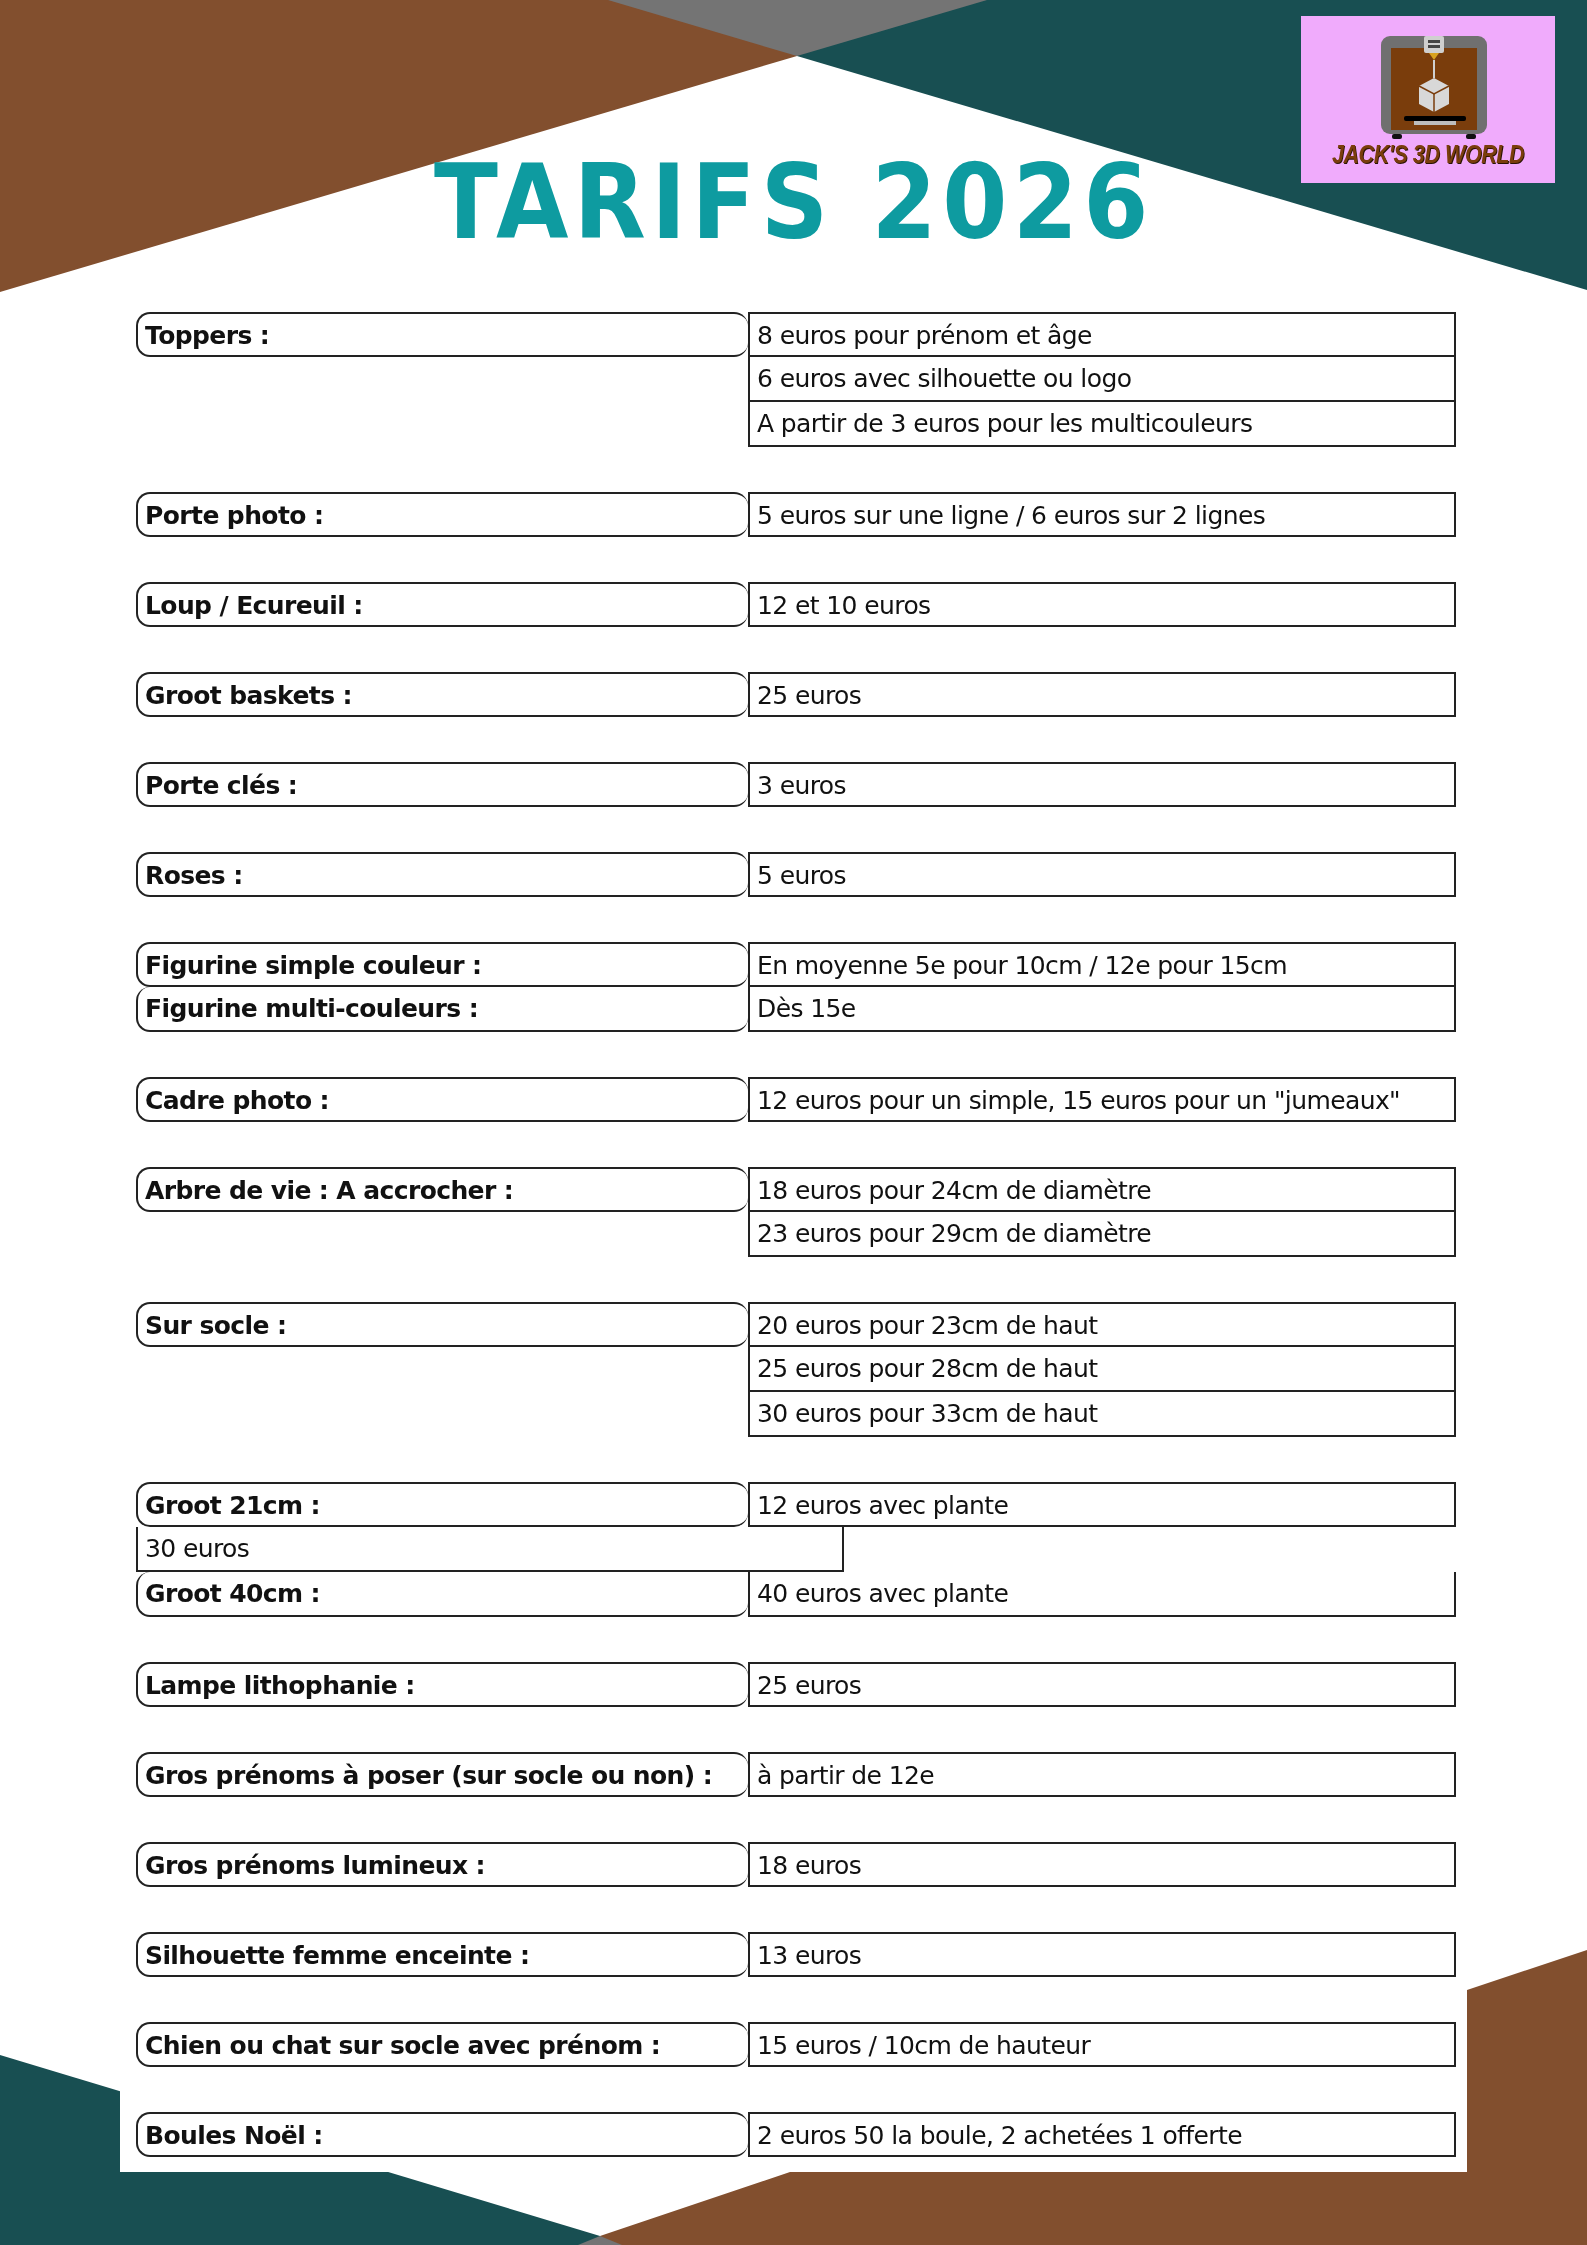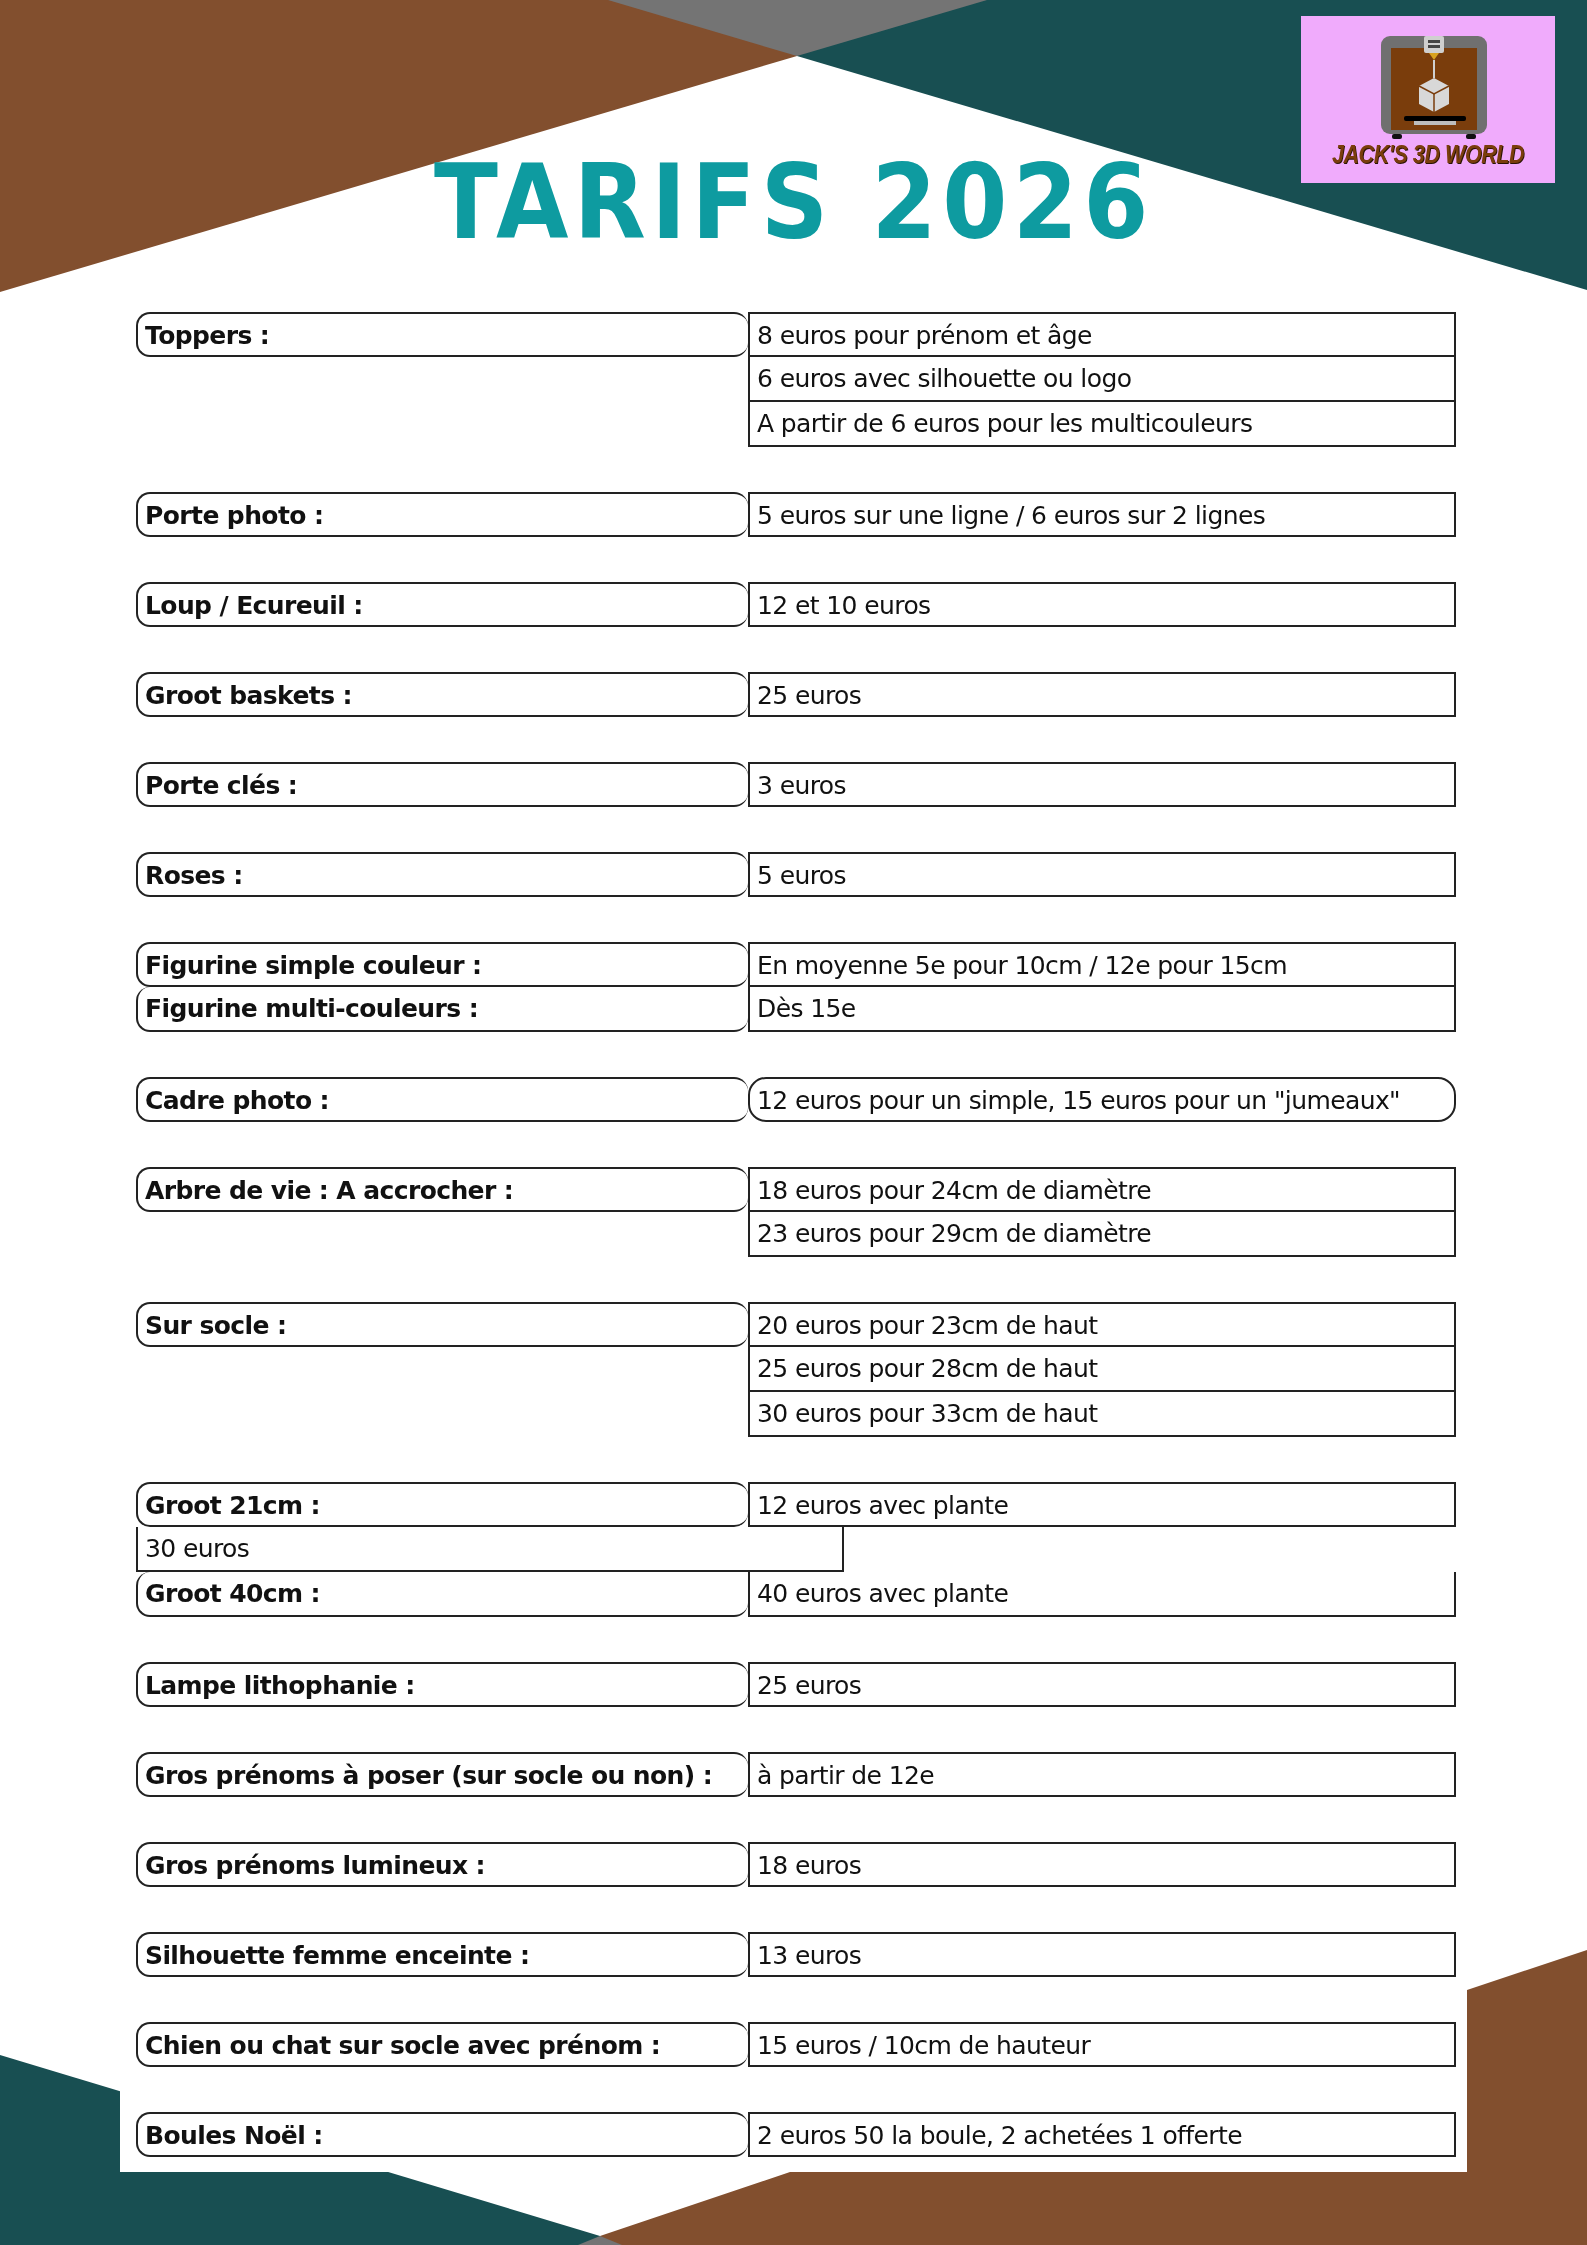--- a/index.html
+++ b/index.html
@@ -94,21 +94,21 @@
       <div class="row">
         <div class="cell label bordered">Toppers :</div>
         <div class="cell value bordered" style="border-left: 2px solid rgb(34, 34, 34);">8 euros pour prénom et âge</div>
       </div>
       <div class="row">
         <div class="cell label empty" style="border-top: 2px solid transparent; border-left: none; border-right: none; border-bottom: none; margin-top: 0px;"></div>
         <div class="cell value bordered" style="border-left: 2px solid rgb(34, 34, 34);">6 euros avec silhouette ou logo</div>
       </div>
       <div class="row">
         <div class="cell label empty"></div>
-        <div class="cell value bordered" style="border-left: 2px solid rgb(34, 34, 34);">A partir de 6 euros pour les multicouleurs</div>
+        <div class="cell value bordered" style="border-left: 2px solid rgb(34, 34, 34);">A partir de 3 euros pour les multicouleurs</div>
       </div>
     </div>
     <div class="gap"></div>
     <div class="group">
       <div class="row">
         <div class="cell label bordered">Porte photo :</div>
         <div class="cell value bordered" style="border-left: 2px solid rgb(34, 34, 34);">5 euros sur une ligne / 6 euros sur 2 lignes</div>
       </div>
     </div>
     <div class="gap"></div>
@@ -147,21 +147,21 @@
       </div>
       <div class="row">
         <div class="cell label bordered">Figurine multi-couleurs :</div>
         <div class="cell value bordered" style="border-left: 2px solid rgb(34, 34, 34);">Dès 15e</div>
       </div>
     </div>
     <div class="gap"></div>
     <div class="group">
       <div class="row">
         <div class="cell label bordered">Cadre photo :</div>
-        <div class="cell value bordered" style="border-left: 2px solid rgb(34, 34, 34); border-radius: 18px;">12 euros pour un simple, 15 euros pour un "jumeaux"</div>
+        <div class="cell value bordered" style="border-left: 2px solid rgb(34, 34, 34);">12 euros pour un simple, 15 euros pour un "jumeaux"</div>
       </div>
     </div>
     <div class="gap"></div>
     <div class="group">
       <div class="row">
         <div class="cell label bordered">Arbre de vie : A accrocher :</div>
         <div class="cell value bordered" style="border-left: 2px solid rgb(34, 34, 34);">18 euros pour 24cm de diamètre</div>
       </div>
       <div class="row">
         <div class="cell label empty" style="border-top: 2px solid transparent; border-left: none; border-right: none; border-bottom: none; margin-top: 0px;"></div>

